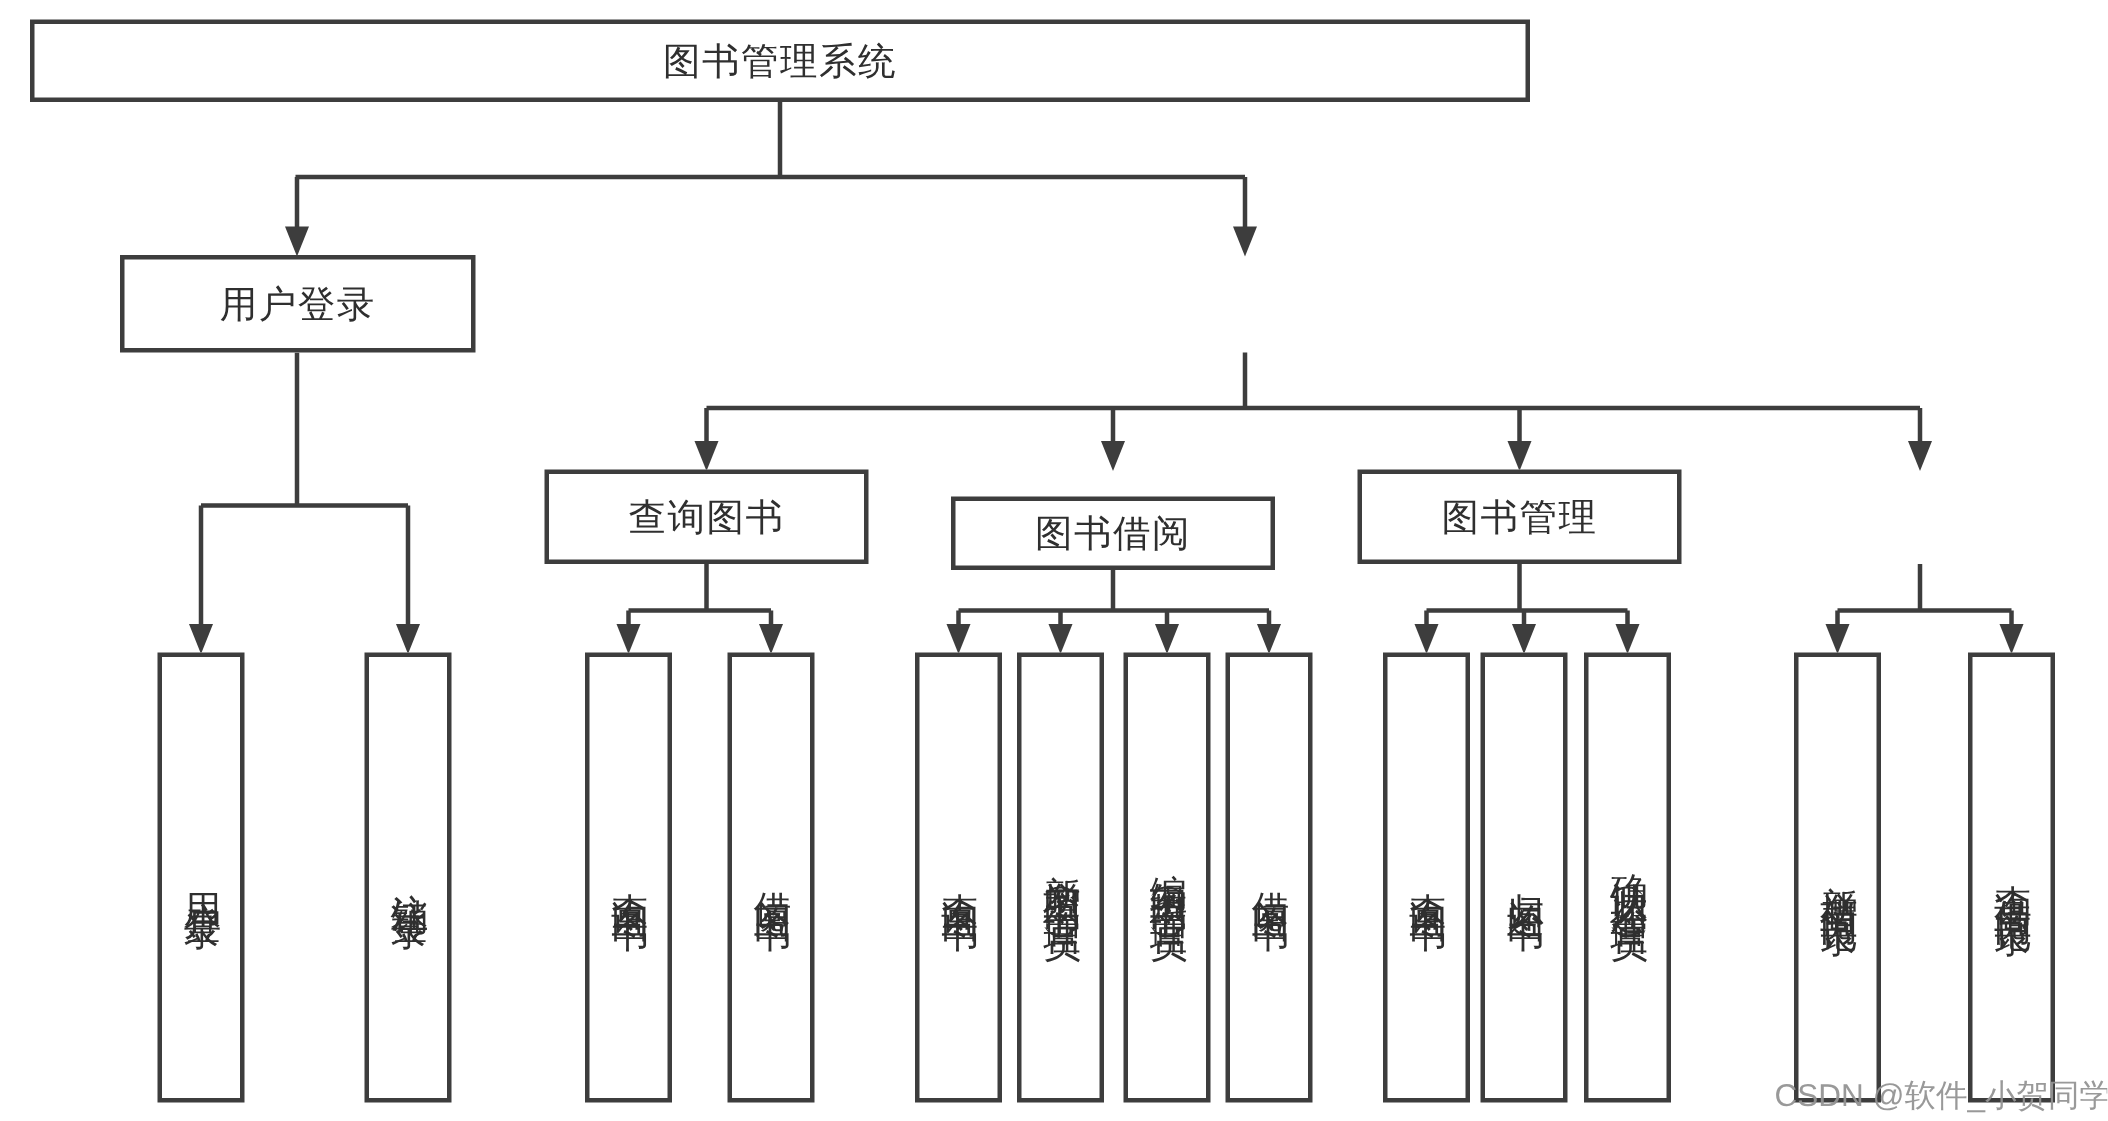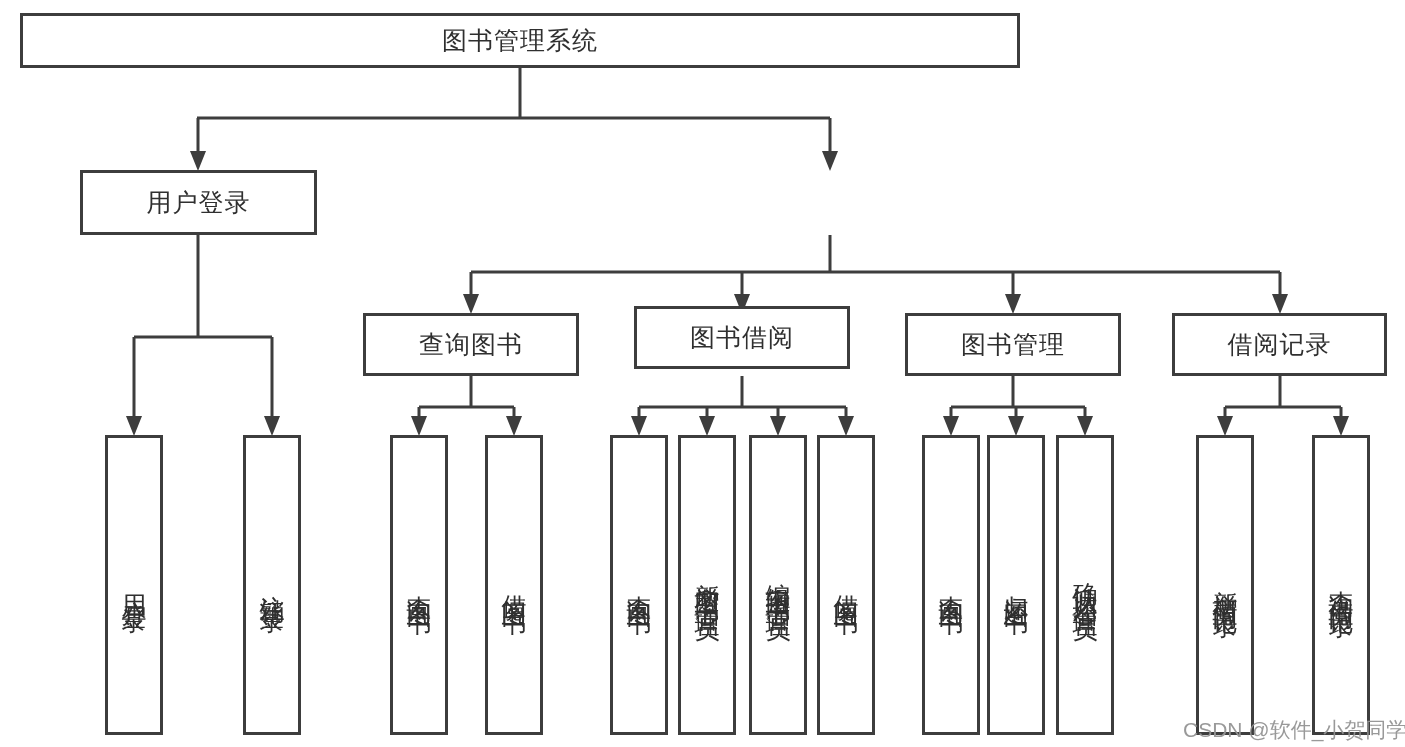--- a/index.html
+++ b/index.html
@@ -110,28 +110,25 @@
     <span>图书管理系统</span>
   </div>
 
   <div class="node h" style="left:80px;top:170px;width:237px;height:65px">
     <span>用户登录</span>
   </div>
 
   <div class="node h" style="left:363px;top:313px;width:216px;height:63px">
     <span>查询图书</span>
   </div>
-  <div class="node h" style="left:634px;top:306px;width:216px;height:63px">
+  <div class="node h" style="left:634px;top:331px;width:216px;height:49px">
     <span>图书借阅</span>
   </div>
   <div class="node h" style="left:905px;top:313px;width:216px;height:63px">
     <span>图书管理</span>
-  </div>
-  <div class="node h" style="left:1172px;top:313px;width:215px;height:63px">
-    <span>借阅记录</span>
   </div>
 
   <div class="node v" style="left:105px;top:435px;width:58px;height:300px">
     <span>用户登录</span>
   </div>
   <div class="node v" style="left:243px;top:435px;width:58px;height:300px">
     <span>注销登录</span>
   </div>
 
   <div class="node v" style="left:390px;top:435px;width:58px;height:300px">

